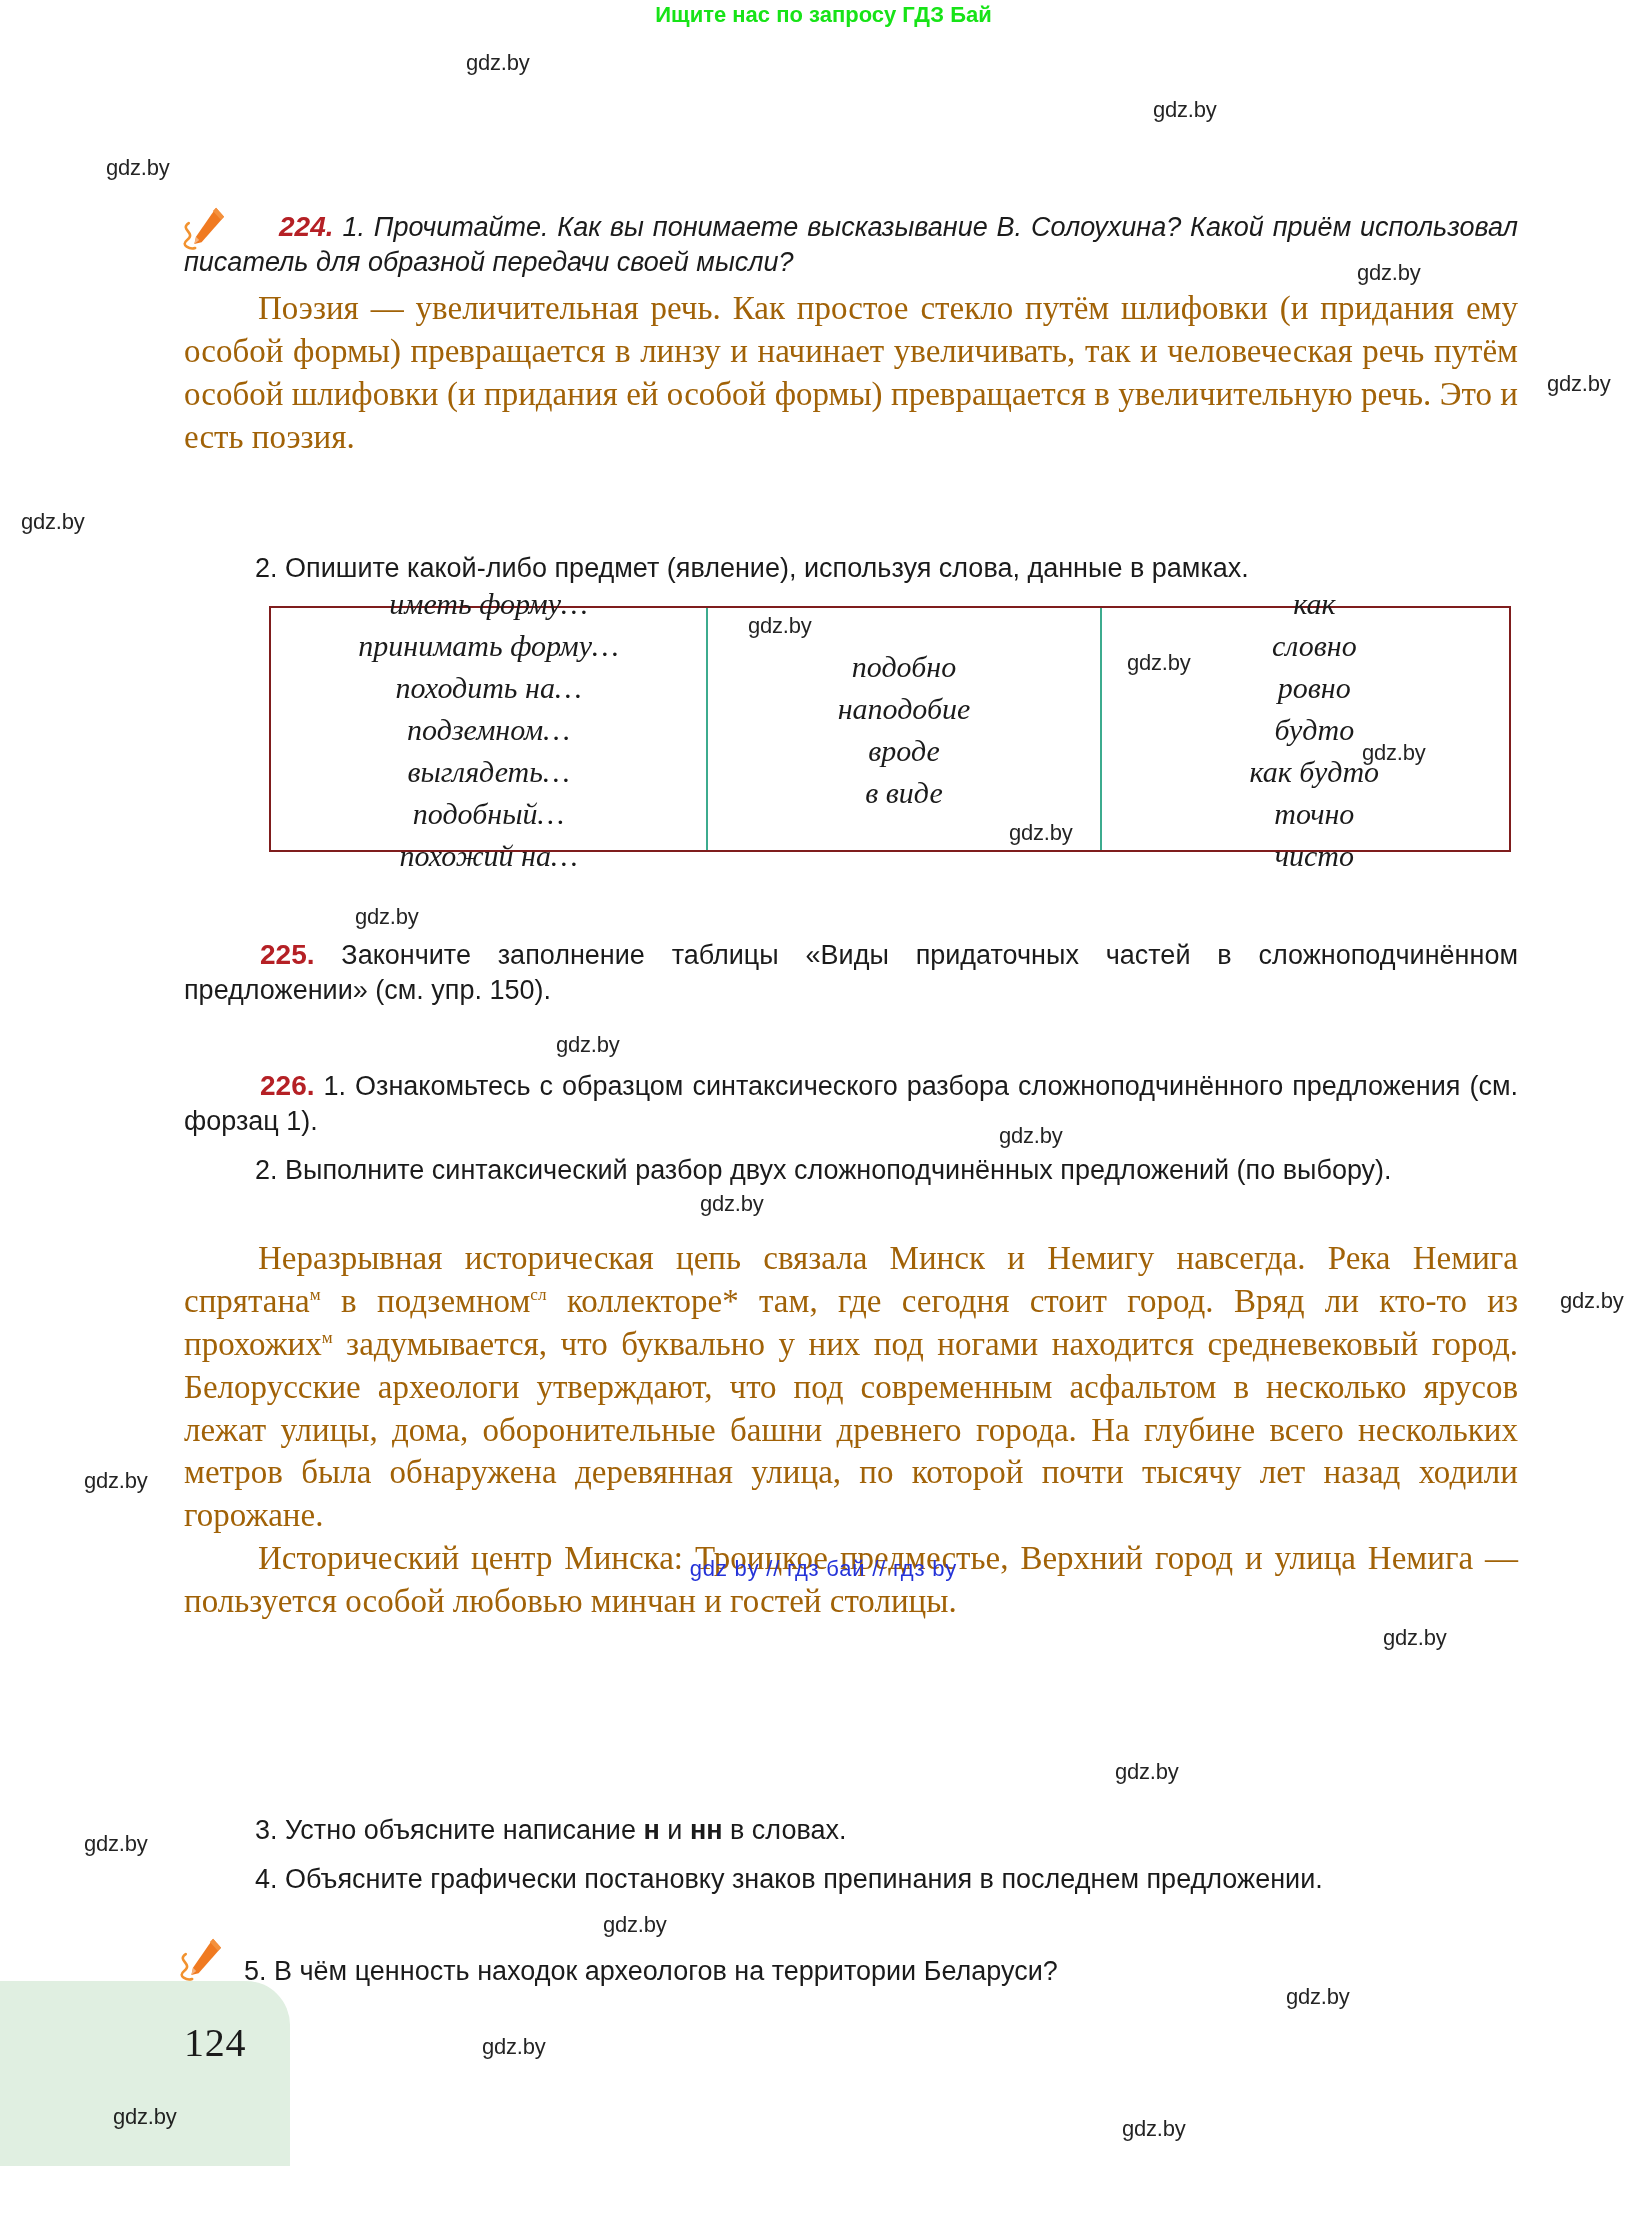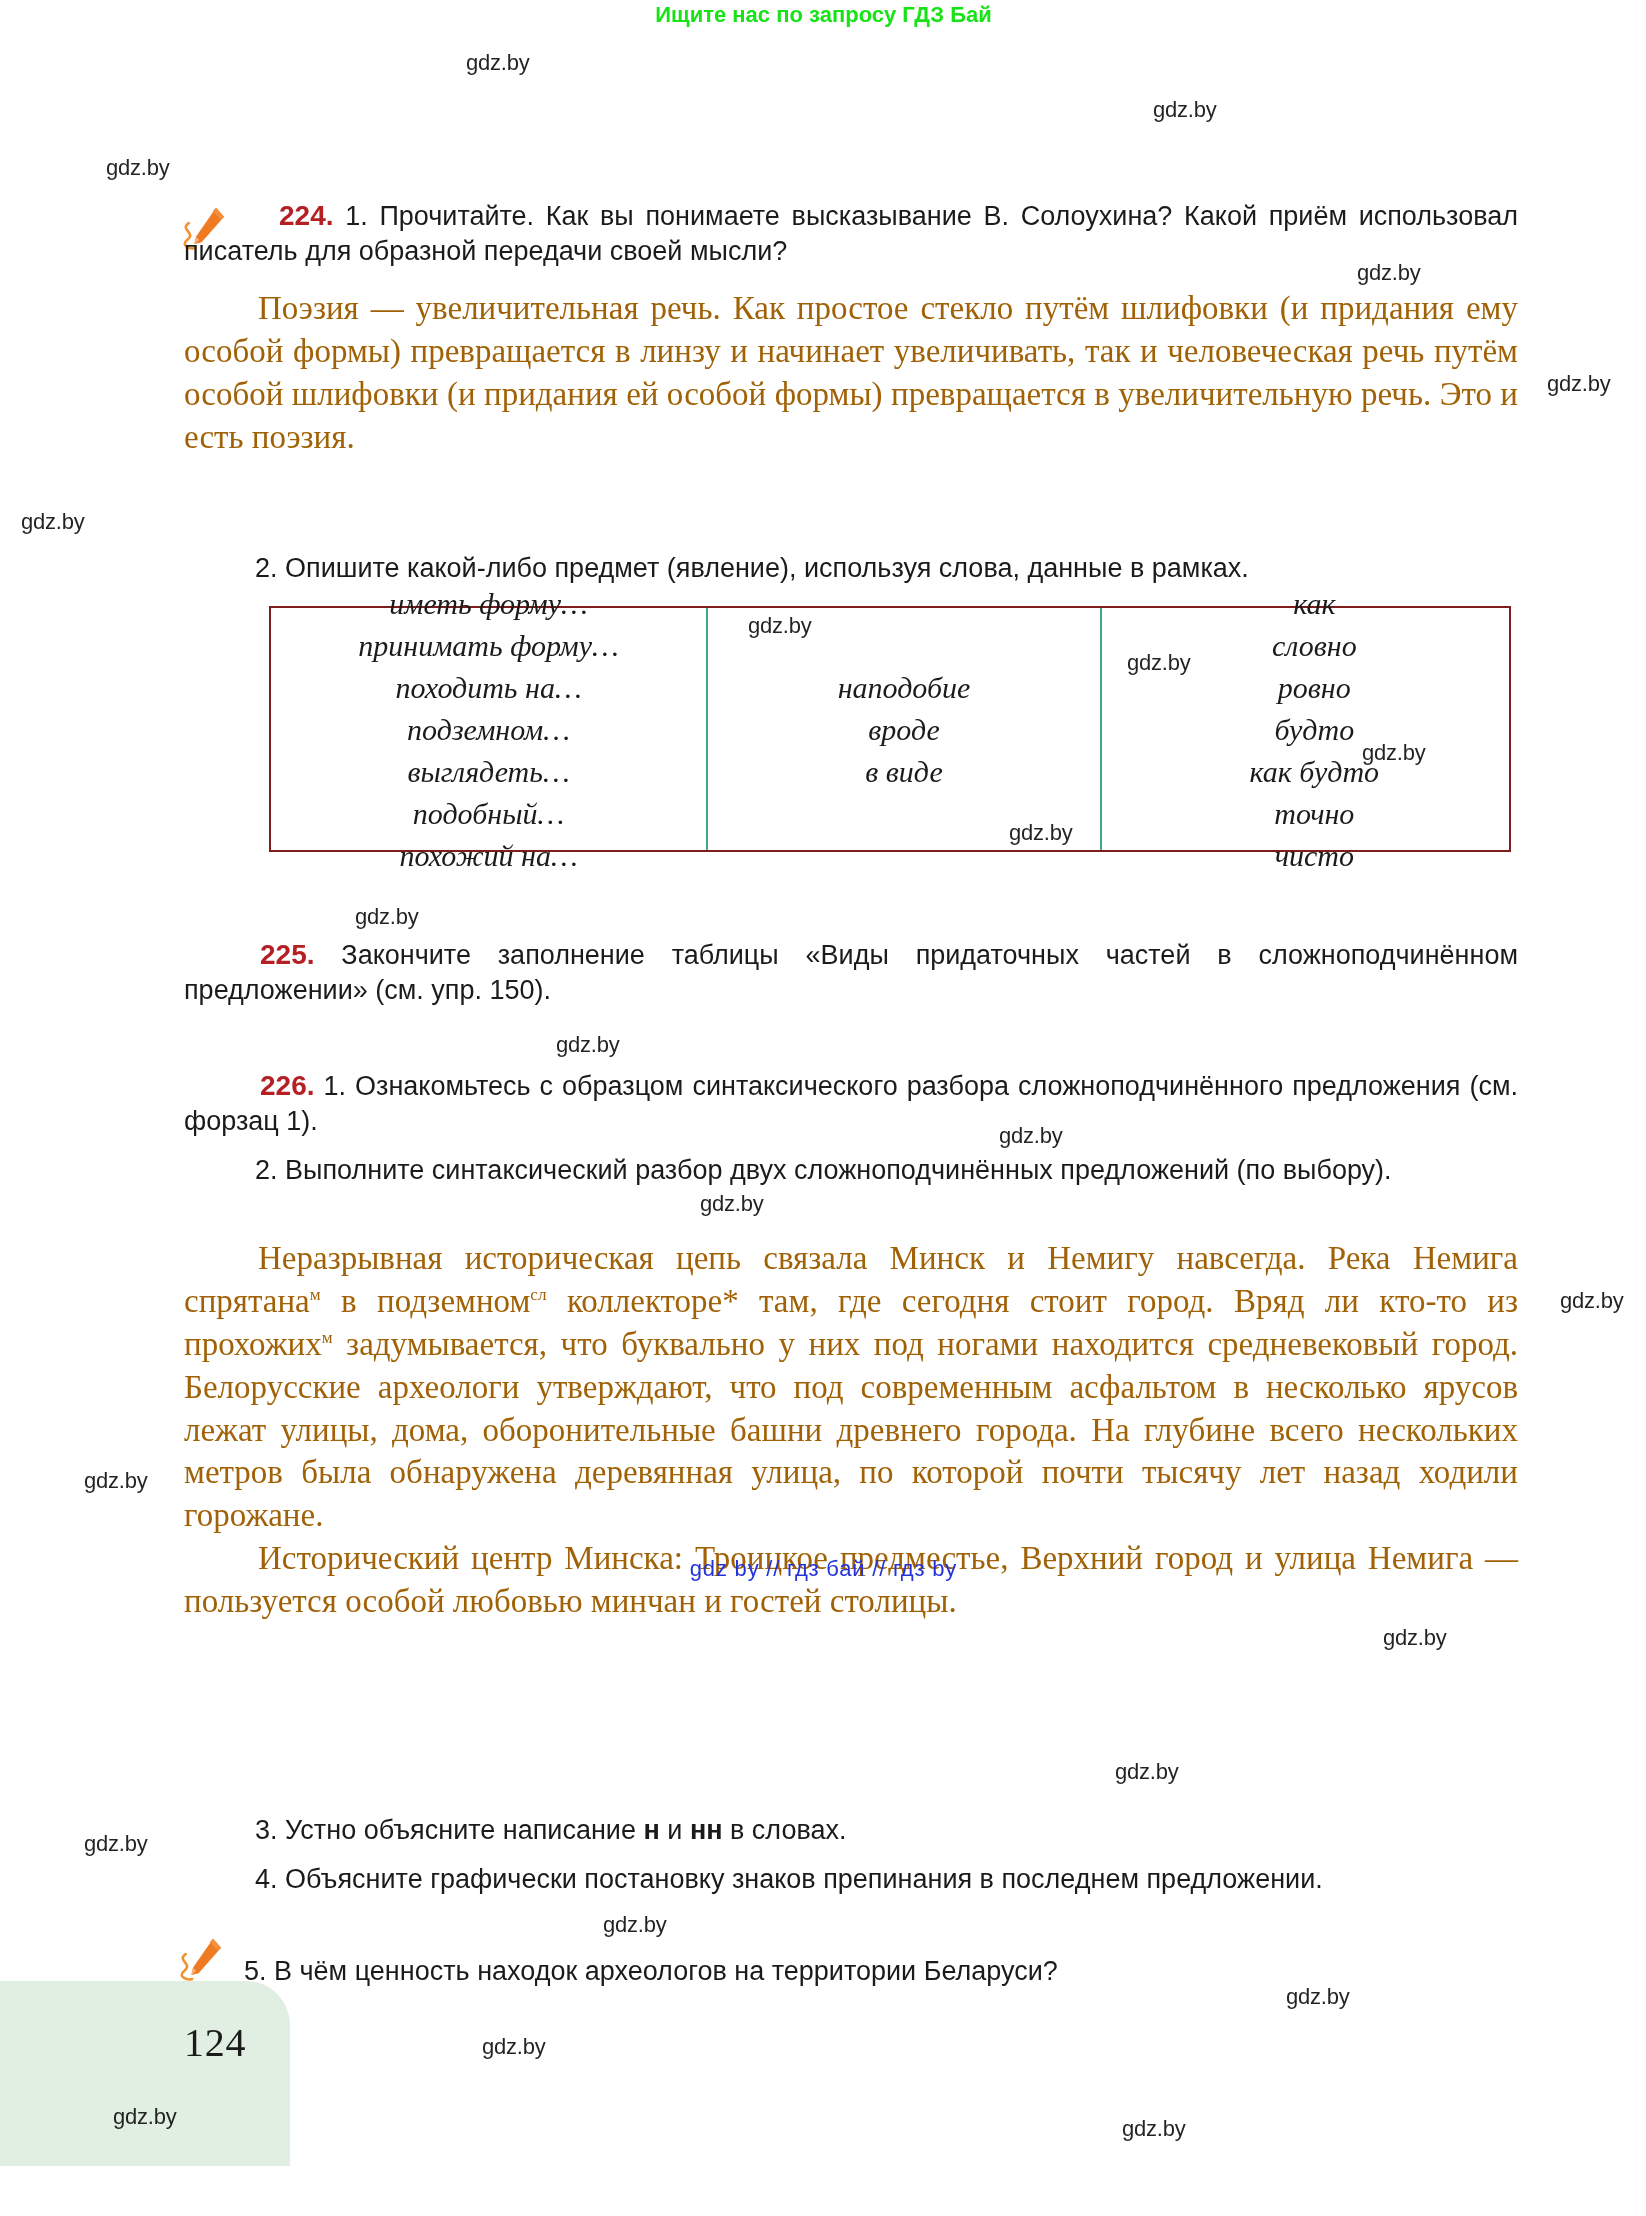--- a/index.html
+++ b/index.html
@@ -138,21 +138,21 @@
 
   <div class="banner">Ищите нас по запросу ГДЗ Бай</div>
 
   <svg class="pencil" style="left:179px; top:203px;" viewBox="0 0 62 66">
     <path d="M46,6 L56,17 L28,49 L19,51 L21,42 Z" fill="#f07a21"></path>
     <path d="M19,51 L21,42 L25,46 Z" fill="#f6b27d"></path>
     <path d="M46,6 L56,17 L52,21 L42,10 Z" fill="#f4913d"></path>
     <path d="M12,25 C0,33 22,37 10,46 C1,53 14,58 20,56" fill="none" stroke="#f2922f" stroke-width="3.2" stroke-linecap="round"></path>
   </svg>
 
-  <div class="content" style="top:198px;">
+  <div class="content" style="top:209px;font-style:italic;">
     <p class="sans-block" style="text-indent:95px;">
       <span class="exnum">224.</span>
       <span>1. Прочитайте. Как вы понимаете высказывание В. Солоухина? Какой приём использовал писатель для образной передачи своей мысли?</span>
     </p>
   </div>
 
   <div class="content" style="top:287px;">
     <p class="serif-block">Поэзия — увеличительная речь. Как простое стекло путём шлифовки (и придания ему особой формы) превращается в линзу и начинает увеличивать, так и человеческая речь путём особой шлифовки (и придания ей особой формы) превращается в увеличительную речь. Это и есть поэзия.</p>
   </div>
 
@@ -164,20 +164,21 @@
     <div class="wordcol" style="width:435px;">
       <span class="w">иметь форму…</span>
       <span class="w">принимать форму…</span>
       <span class="w">походить на…</span>
       <span class="w">подземном…</span>
       <span class="w">выглядеть…</span>
       <span class="w">подобный…</span>
       <span class="w">похожий на…</span>
     </div>
     <div class="wordcol" style="width:394px;">
+      <span class="w">подобно</span>
       <span class="w">наподобие</span>
       <span class="w">вроде</span>
       <span class="w">в виде</span>
     </div>
     <div class="wordcol" style="width:409px;padding-left:24px;">
       <span class="w">как</span>
       <span class="w">словно</span>
       <span class="w">ровно</span>
       <span class="w">будто</span>
       <span class="w">как будто</span>

